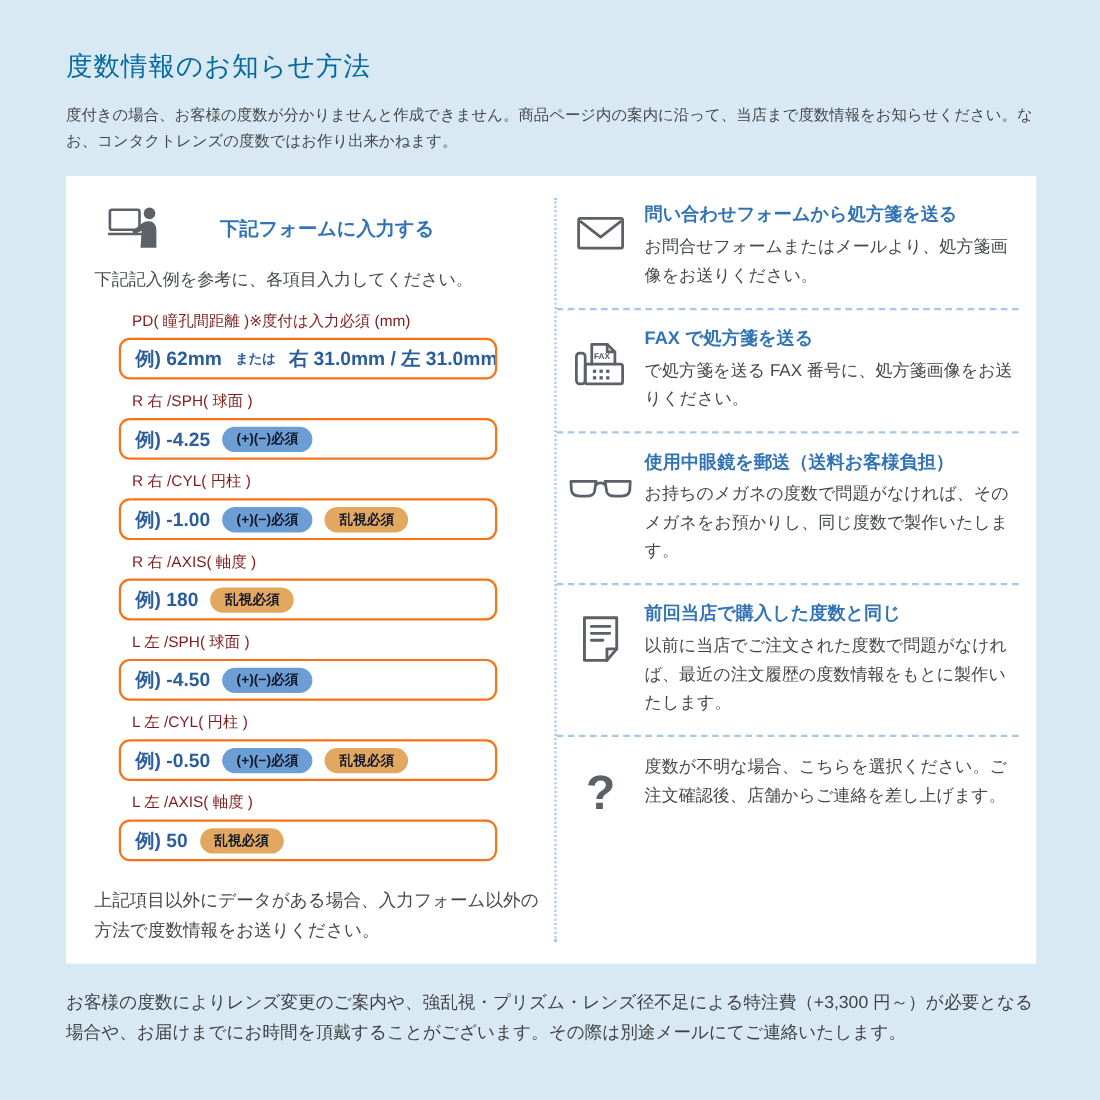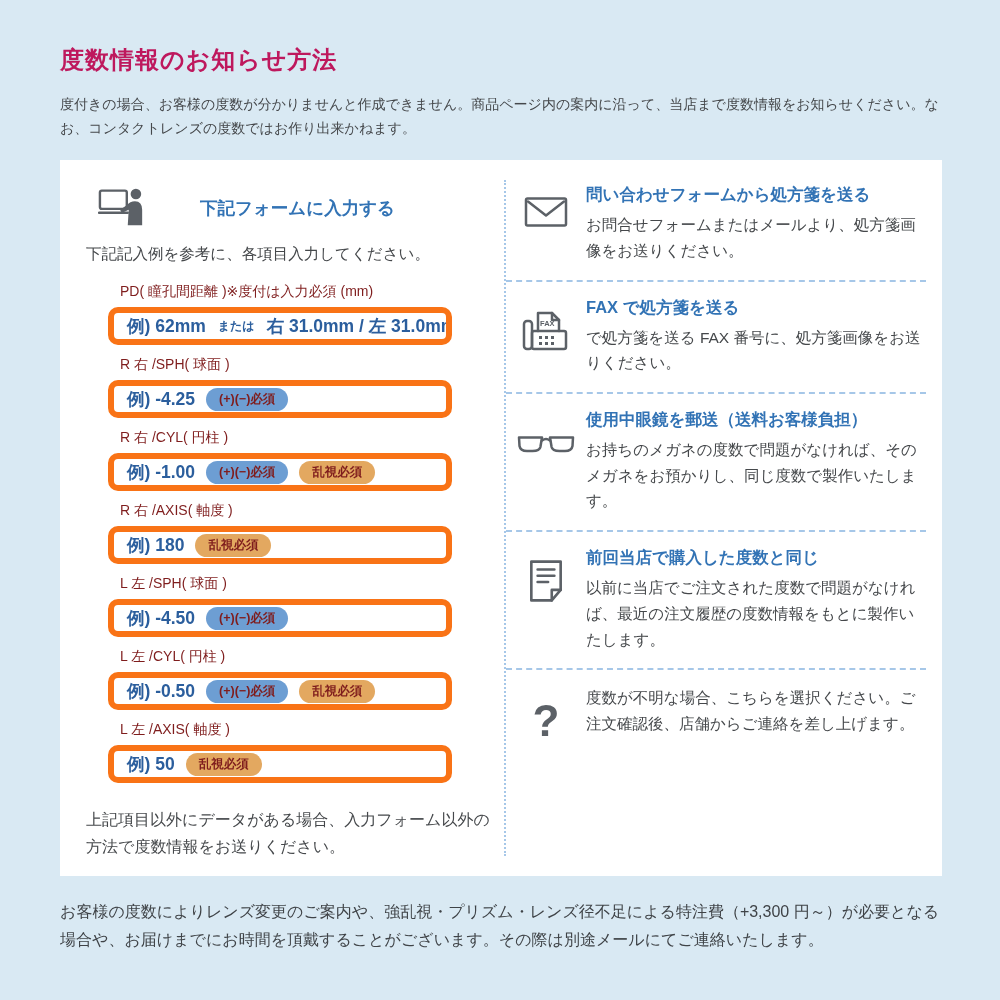--- a/index.html
+++ b/index.html
@@ -5,43 +5,43 @@
   * { box-sizing: border-box; }
   html,body { margin:0; padding:0; }
   body {
     width:1000px; height:1000px; overflow:hidden;
     background:#d9e9f3;
     font-family:"Liberation Sans","DejaVu Sans",sans-serif;
     color:#45484b;
   }
   .wrap { padding:44px 58px 0 60px; }
 
-  .page-title { font-size:24px; font-weight:bold; color:#be185d; margin:0 0 16px; letter-spacing:1px; }
+  .page-title { font-size:24px; font-weight:normal; color:#0369a1; margin:0 0 16px; letter-spacing:1px; }
   .intro { font-size:14px; line-height:1.72; margin:0 0 20px; color:#45484b; font-weight:500; }
 
   .card { background:#ffffff; display:flex; min-height:716px; }
   .col-left { width:444px; flex:none; padding:26px 0 0 24px; }
   .v-divider { width:0; border-left:2px dotted #a6c7e8; margin:20px 0; }
   .col-right { flex:1; padding:24px 16px 0 0; }
 
   .form-header { display:flex; align-items:center; margin-left:14px; height:44px;gap:32px; }
   .form-heading { font-size:17.5px; font-weight:bold; color:#3273b5; margin-left:22px; }
   .instruction { font-size:15.5px; margin:14px 0 18px 2px; font-weight:500; }
 
   .fields { margin-left:24px; width:344px; }
   .field-label { font-size:14px; font-weight:normal; color:#7f1d1d; padding-left:12px; margin-bottom:6px; }
   .field-box {
-    border:6px solid #f97316; border-radius:10px; height:38px;
+    border:2px solid #f97316; border-radius:10px; height:38px;
     display:flex; align-items:center; gap:11px;
     padding:0 8px 0 13px; margin-bottom:11px;
     white-space:nowrap; overflow:hidden; background:#fff;
   }
   .example { font-size:17.5px; font-weight:bold; color:#2b5e9d; }
   .example-small { font-size:12px; font-weight:bold; color:#2b5e9d; margin:0 1px; }
-  .badge { border-radius:999px; font-size:12.5px; font-weight:bold; color:#7f1d1d; padding:4px 13px; flex:none; line-height:1.2; }
+  .badge { border-radius:999px; font-size:12.5px; font-weight:bold; color:#0f172a; padding:4px 13px; flex:none; line-height:1.2; }
   .badge.blue { background:#6d9ed3; }
   .badge.orange { background:#e3a860; }
   .note { font-size:16px; line-height:1.66; margin:24px 14px 0 2px; font-weight:500; }
 
   .method { display:flex; }
   .method-icon { width:80px; flex:none; display:flex; justify-content:center; align-items:flex-start; padding-top:12px; }
   .method-text { flex:1; }
   .method-title { font-size:16.5px; font-weight:bold; color:#3273b5; margin:0 0 6px; }
   .method-body { font-size:15.5px; line-height:1.66; font-weight:500; }
   .h-divider { border:none; border-top:2px dashed #a6c7e8; margin:16px 0 15px; }

